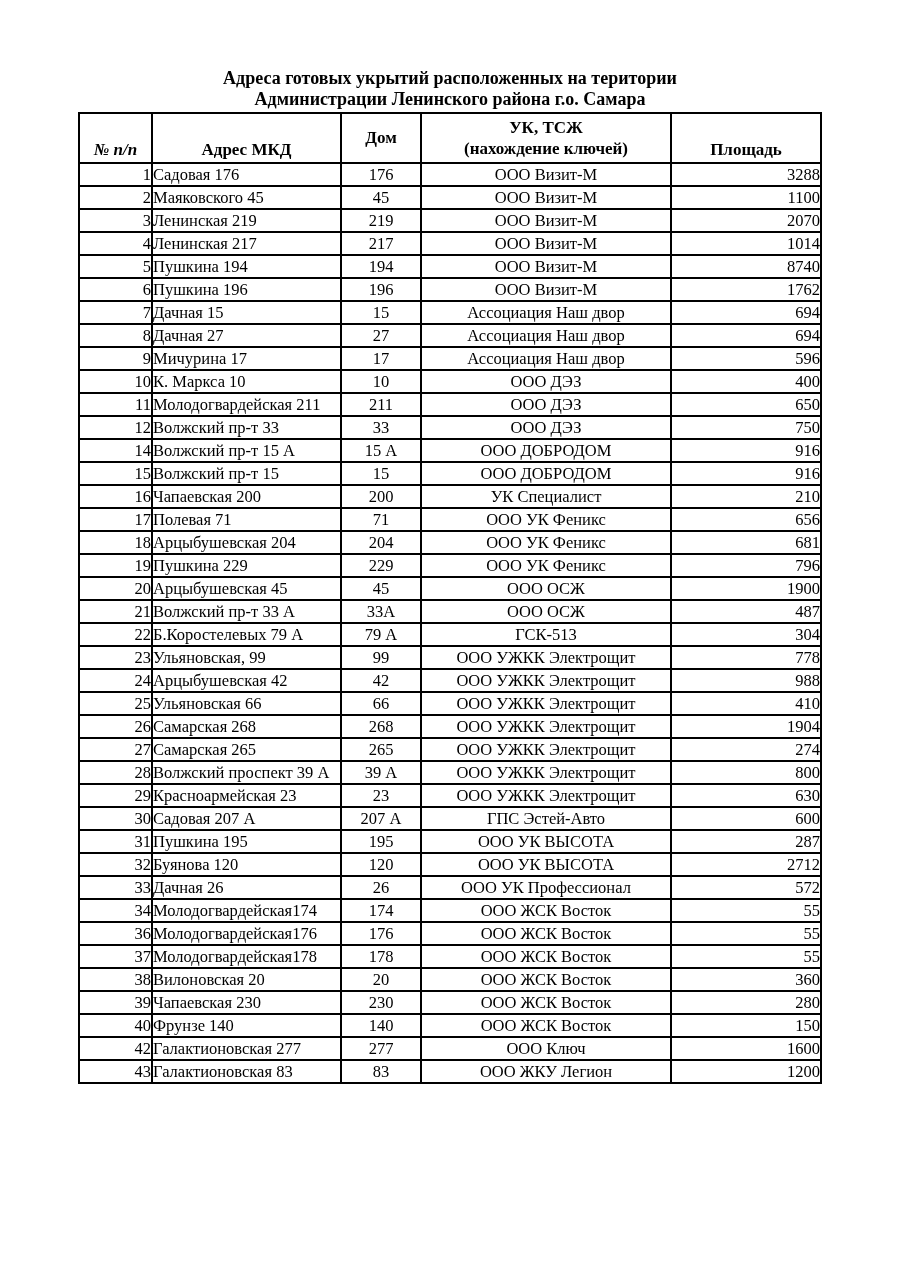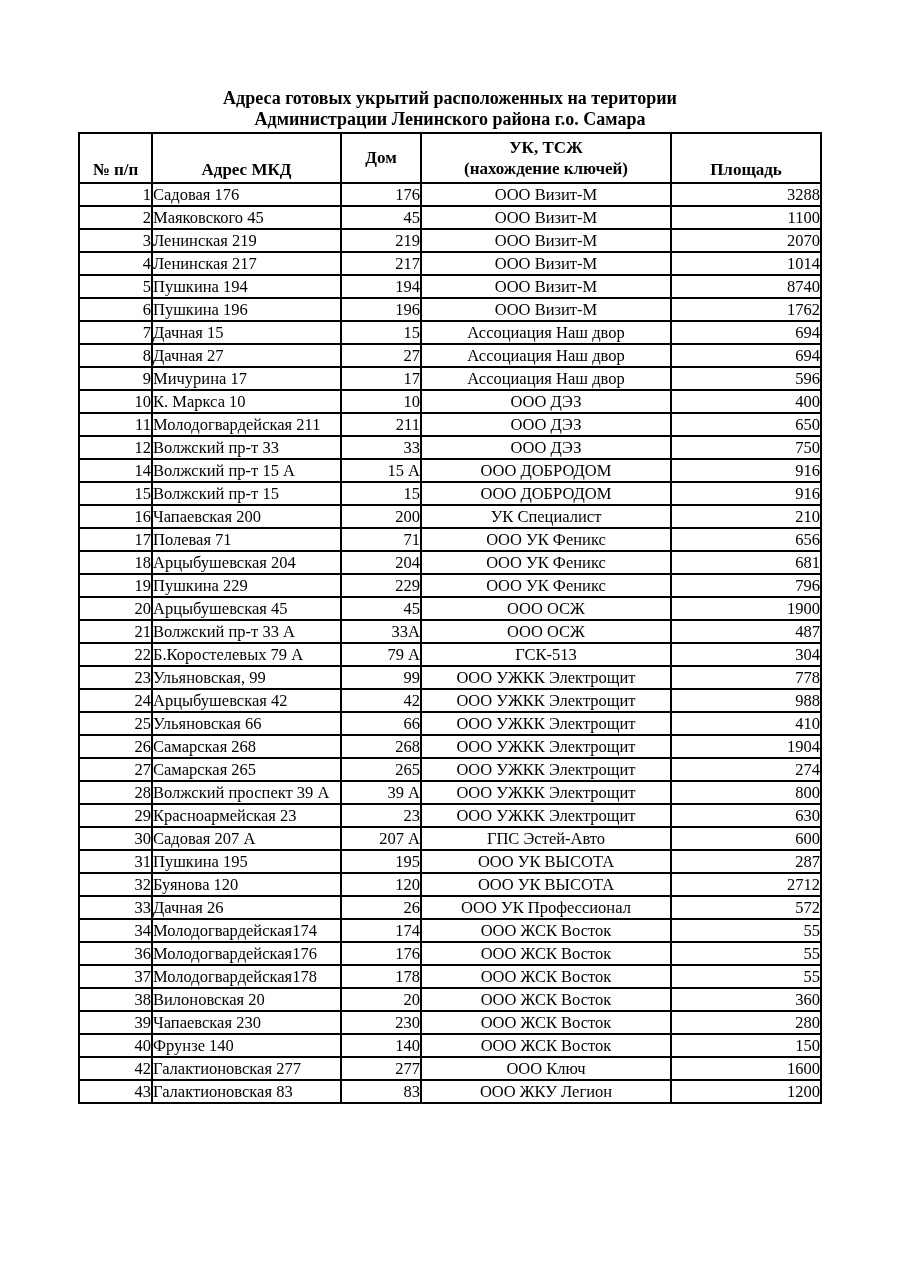--- a/index.html
+++ b/index.html
@@ -11,21 +11,21 @@
   }
   .page {
     position: relative;
     width: 905px;
     height: 1280px;
     background: #ffffff;
     overflow: hidden;
   }
   .doc-title {
     margin: 0;
-    padding-top: 88px;
+    padding-top: 68px;
     width: 900px;
     text-align: center;
     font-weight: bold;
     font-size: 18px;
     line-height: 21px;
   }
   table.shelter-table {
     border-collapse: collapse;
     table-layout: fixed;
     width: 742px;
@@ -37,35 +37,35 @@
     overflow: hidden;
     white-space: nowrap;
   }
   .shelter-table thead th {
     height: 45px;
     font-weight: bold;
     font-size: 17px;
     text-align: center;
     padding: 1px 2px 2px 2px;
   }
-  th.h-num      { vertical-align: bottom; position: relative; }
+  th.h-num      { vertical-align: bottom; position: relative; font-style: italic; }
   th.h-address  { vertical-align: bottom; }
   th.h-house    { vertical-align: middle; margin-top: 12px; }
   th.h-uk       { vertical-align: middle; line-height: 21px; margin-top: 48px; }
   th.h-area     { vertical-align: bottom; }
   .shelter-table tbody td {
     height: 21px;
     font-size: 16.5px;
     line-height: 20px;
     vertical-align: middle;
     padding: 0;
   }
   td.cell-num     { text-align: right;  padding-right: 2px; position: relative; }
   td.cell-address { text-align: left;   padding-left: 3px; }
-  td.cell-house   { text-align: right; }
+  td.cell-house   { text-align: center; }
   td.cell-uk      { text-align: center;   padding-left: 4px; }
   td.cell-area    { text-align: right;  padding-right: 3px; }
   
   td.cell-num::before,
   th.h-num::before {
     content: "";
     position: absolute;
     left: -9px;
     bottom: -2px;
     width: 7px;

